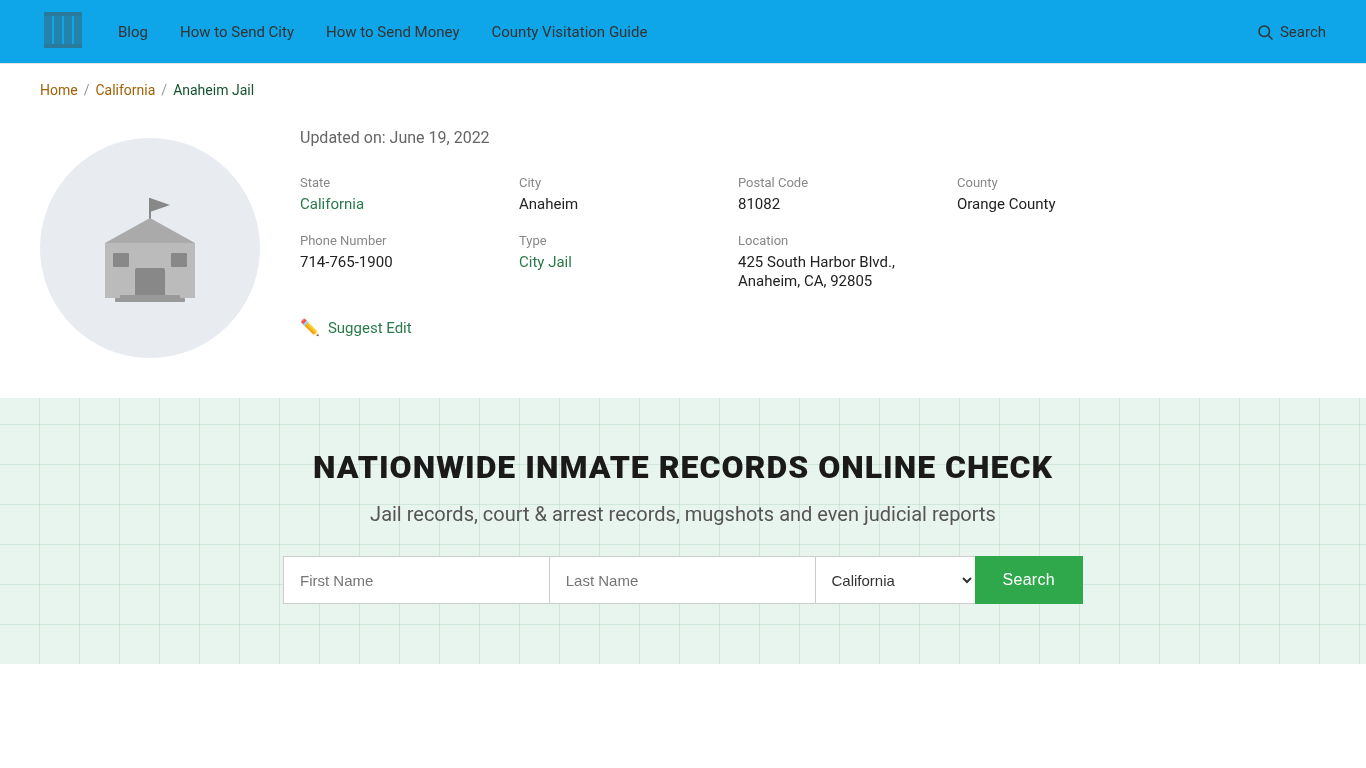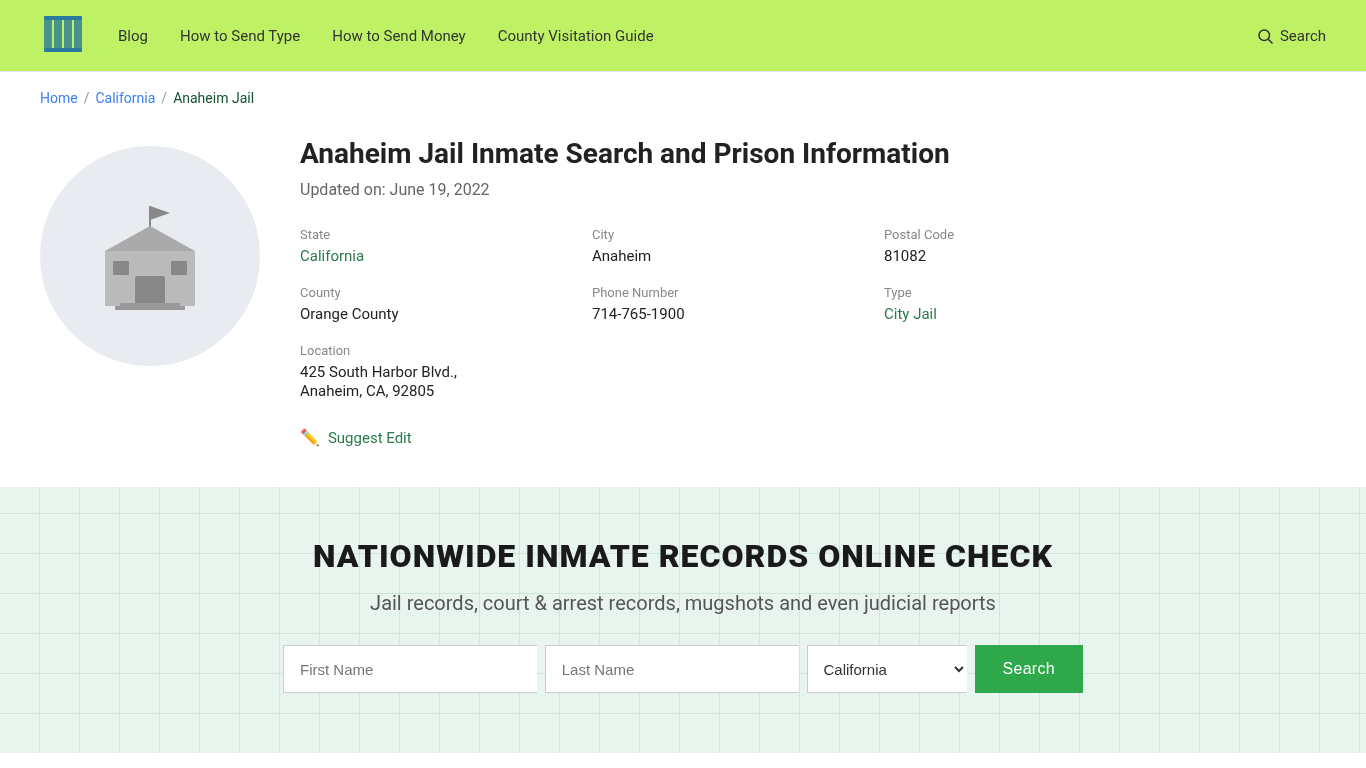--- a/index.html
+++ b/index.html
@@ -3,23 +3,23 @@
   <meta charset="utf-8">
   <style>
     * { box-sizing: border-box; margin: 0; padding: 0; }
     body { font-family: -apple-system, BlinkMacSystemFont, 'Segoe UI', Roboto, sans-serif; background: #fff; color: #333; }
 
     
     .header {
       display: flex;
       align-items: center;
       padding: 0 40px;
-      height: 72px;
+      height: 64px;
       border-bottom: 1px solid #e5e5e5;
-      background: #bef264;
+      background: #0ea5e9;
     }
     .logo-wrap {
       margin-right: 30px;
     }
     .logo-icon {
       width: 48px;
       height: 48px;
     }
     nav {
       display: flex;
@@ -48,21 +48,21 @@
 
     
     .breadcrumb {
       padding: 18px 40px 10px;
       font-size: 14px;
       display: flex;
       align-items: center;
       gap: 6px;
     }
     .breadcrumb a {
-      color: #3b82f6;
+      color: #a16207;
       text-decoration: none;
     }
     .breadcrumb .separator { color: #999; }
     .breadcrumb .current { color: #14532d; }
 
     
     .main-content {
       display: flex;
       align-items: flex-start;
       padding: 20px 40px 40px;
@@ -100,21 +100,21 @@
     }
     .updated-date {
       font-size: 16px;
       color: #666;
       margin-bottom: 28px;
     }
 
     
     .info-grid {
       display: grid;
-      grid-template-columns: repeat(3, 1fr);
+      grid-template-columns: repeat(4, 1fr);
       gap: 20px 16px;
       margin-bottom: 28px;
     }
     .info-cell label {
       display: block;
       font-size: 13px;
       color: #888;
       margin-bottom: 4px;
       font-weight: 400;
     }
@@ -158,21 +158,21 @@
       text-transform: uppercase;
     }
     .nationwide-subtitle {
       font-size: 20px;
       color: #555;
       margin-bottom: 30px;
     }
     .search-form {
       display: flex;
       justify-content: center;
-      gap: 8px;
+      gap: 0;
       max-width: 800px;
       margin: 0 auto;
     }
     .search-form input {
       flex: 1;
       height: 48px;
       padding: 0 16px;
       border: 1px solid #ccc;
       font-size: 15px;
       color: #999;
@@ -218,21 +218,21 @@
       <rect x="4" y="8" width="8" height="32" rx="1" fill="#2a7a9b" opacity="0.8"></rect>
       <rect x="14" y="8" width="8" height="32" rx="1" fill="#2a7a9b" opacity="0.8"></rect>
       <rect x="24" y="8" width="8" height="32" rx="1" fill="#2a7a9b" opacity="0.8"></rect>
       <rect x="34" y="8" width="8" height="32" rx="1" fill="#2a7a9b" opacity="0.8"></rect>
       <rect x="4" y="6" width="38" height="4" rx="1" fill="#2a7a9b"></rect>
       <rect x="4" y="38" width="38" height="4" rx="1" fill="#2a7a9b"></rect>
     </svg>
   </div>
   <nav>
     <a href="#">Blog</a>
-    <a href="#">How to Send Type</a>
+    <a href="#">How to Send City</a>
     <a href="#">How to Send Money</a>
     <a href="#">County Visitation Guide</a>
   </nav>
   <div class="header-search">
     <svg class="search-icon-header" viewBox="0 0 24 24" fill="none" stroke="#333" stroke-width="2">
       <circle cx="11" cy="11" r="7"></circle>
       <line x1="16.5" y1="16.5" x2="22" y2="22"></line>
     </svg>
     <span>Search</span>
   </div>
@@ -264,21 +264,20 @@
       <rect x="38" y="70" width="16" height="14" rx="1" fill="#888"></rect>
 
       <rect x="96" y="70" width="16" height="14" rx="1" fill="#888"></rect>
 
       <rect x="45" y="112" width="60" height="5" rx="1" fill="#999"></rect>
       <rect x="40" y="115" width="70" height="4" rx="1" fill="#999"></rect>
     </svg>
   </div>
 
   <div class="info-section">
-    <h1 class="page-title">Anaheim Jail Inmate Search and Prison Information</h1>
     <p class="updated-date">Updated on: June 19, 2022</p>
 
     <div class="info-grid">
 
       <div class="info-cell">
         <label>State</label>
         <span class="value link">California</span>
       </div>
 
       <div class="info-cell">

